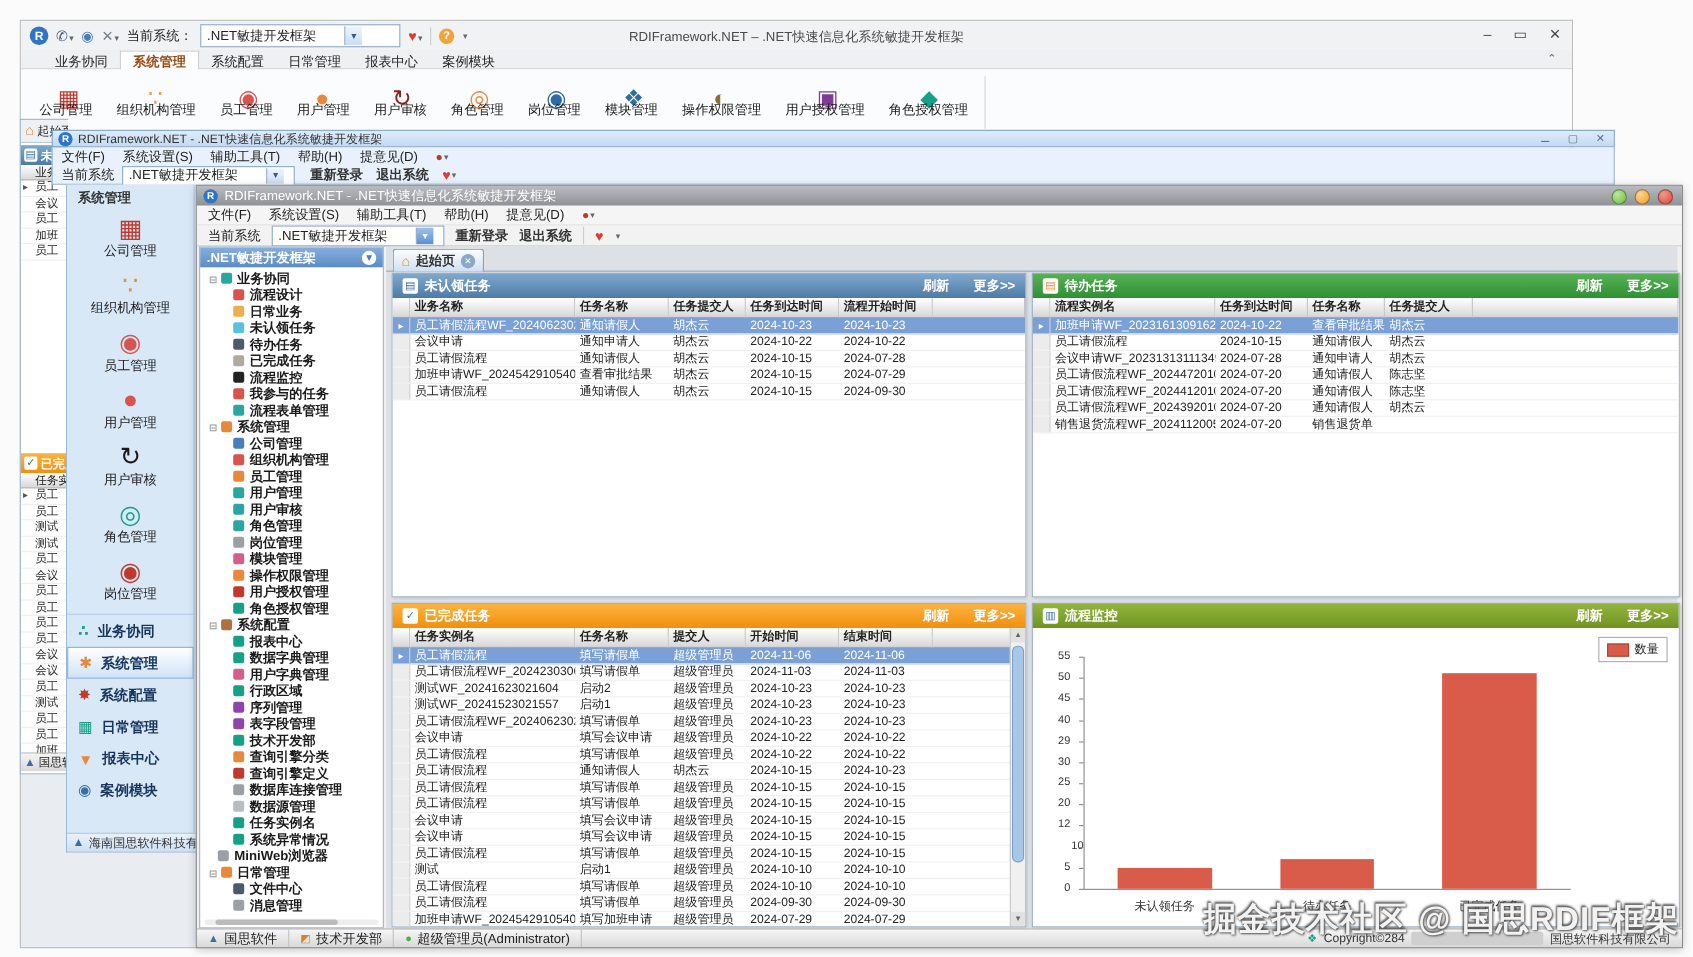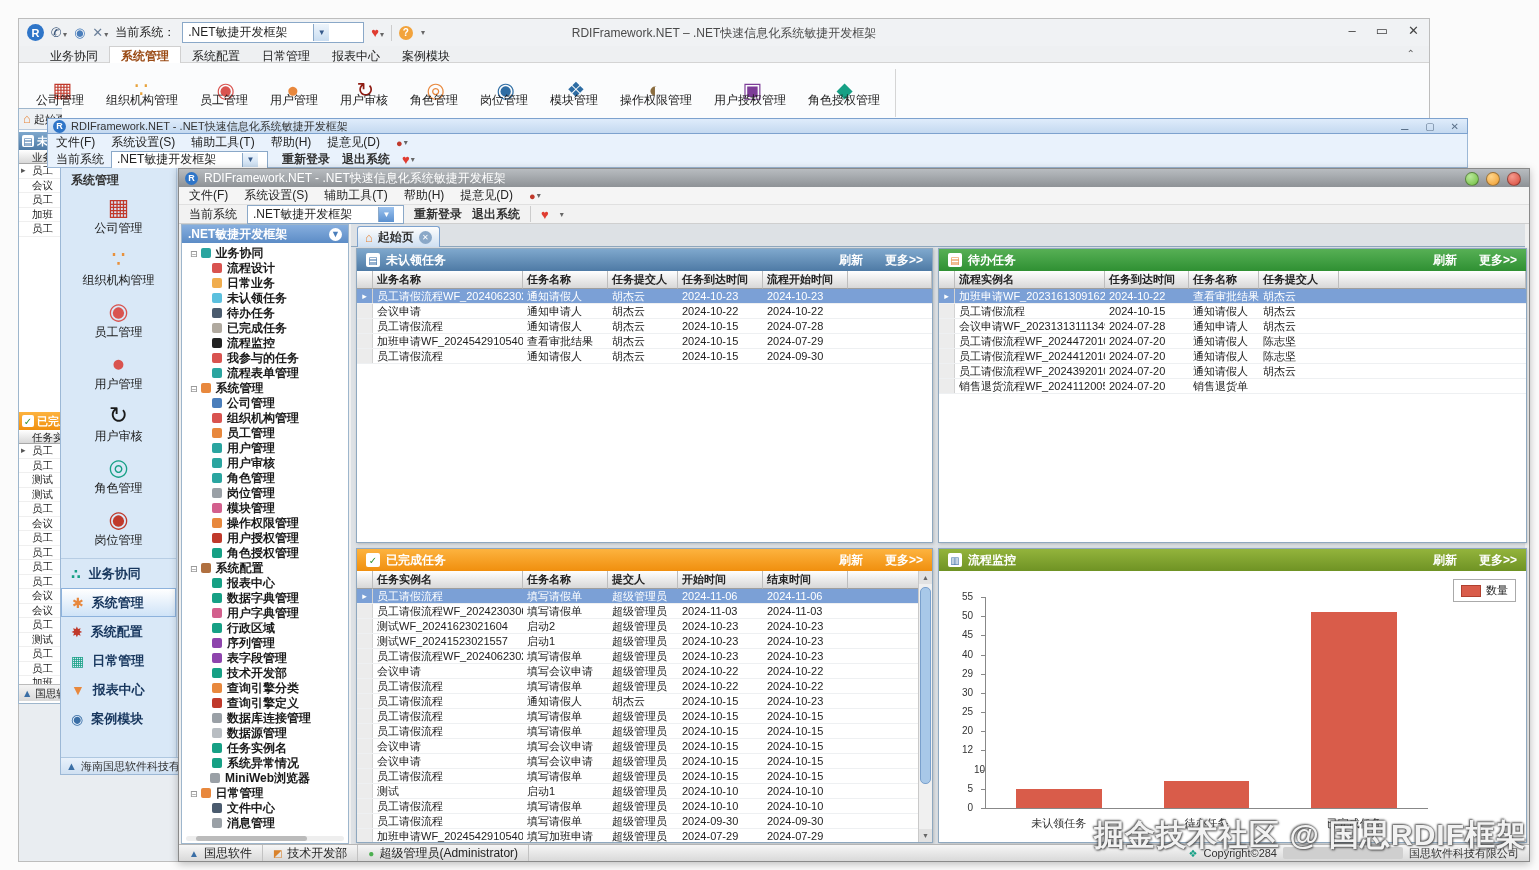--- a/index.html
+++ b/index.html
@@ -410,21 +410,21 @@
           <div class="ti" style="padding-left:30px"><span class="tico" style="background:#16a085"></span><span>行政区域</span></div>
           <div class="ti" style="padding-left:30px"><span class="tico" style="background:#8e44ad"></span><span>序列管理</span></div>
           <div class="ti" style="padding-left:30px"><span class="tico" style="background:#8e44ad"></span><span>表字段管理</span></div>
           <div class="ti" style="padding-left:30px"><span class="tico" style="background:#16a085"></span><span>技术开发部</span></div>
           <div class="ti" style="padding-left:30px"><span class="tico" style="background:#e8883d"></span><span>查询引擎分类</span></div>
           <div class="ti" style="padding-left:30px"><span class="tico" style="background:#c0392b"></span><span>查询引擎定义</span></div>
           <div class="ti" style="padding-left:30px"><span class="tico" style="background:#9aa0a6"></span><span>数据库连接管理</span></div>
           <div class="ti" style="padding-left:30px"><span class="tico" style="background:#b8bdc2"></span><span>数据源管理</span></div>
           <div class="ti" style="padding-left:30px"><span class="tico" style="background:#16a085"></span><span>任务实例名</span></div>
           <div class="ti" style="padding-left:30px"><span class="tico" style="background:#16a085"></span><span>系统异常情况</span></div>
-          <div class="ti" style="padding-left:28px"><span class="tico" style="background:#9aa0a6"></span><span>MiniWeb浏览器</span></div>
+          <div class="ti" style="padding-left:16px"><span class="tico" style="background:#9aa0a6"></span><span>MiniWeb浏览器</span></div>
           <div class="ti" style="padding-left:8px"><span class="exp">⊟</span><span class="tico" style="background:#e8883d"></span><span>日常管理</span></div>
           <div class="ti" style="padding-left:30px"><span class="tico" style="background:#4a5b6e"></span><span>文件中心</span></div>
           <div class="ti" style="padding-left:30px"><span class="tico" style="background:#9aa0a6"></span><span>消息管理</span></div>
         </div>
       <div class="tree-hscroll">
           <span class="tree-hthumb"></span>
         </div>
     </div>
 
     <div class="abs wc-main">

